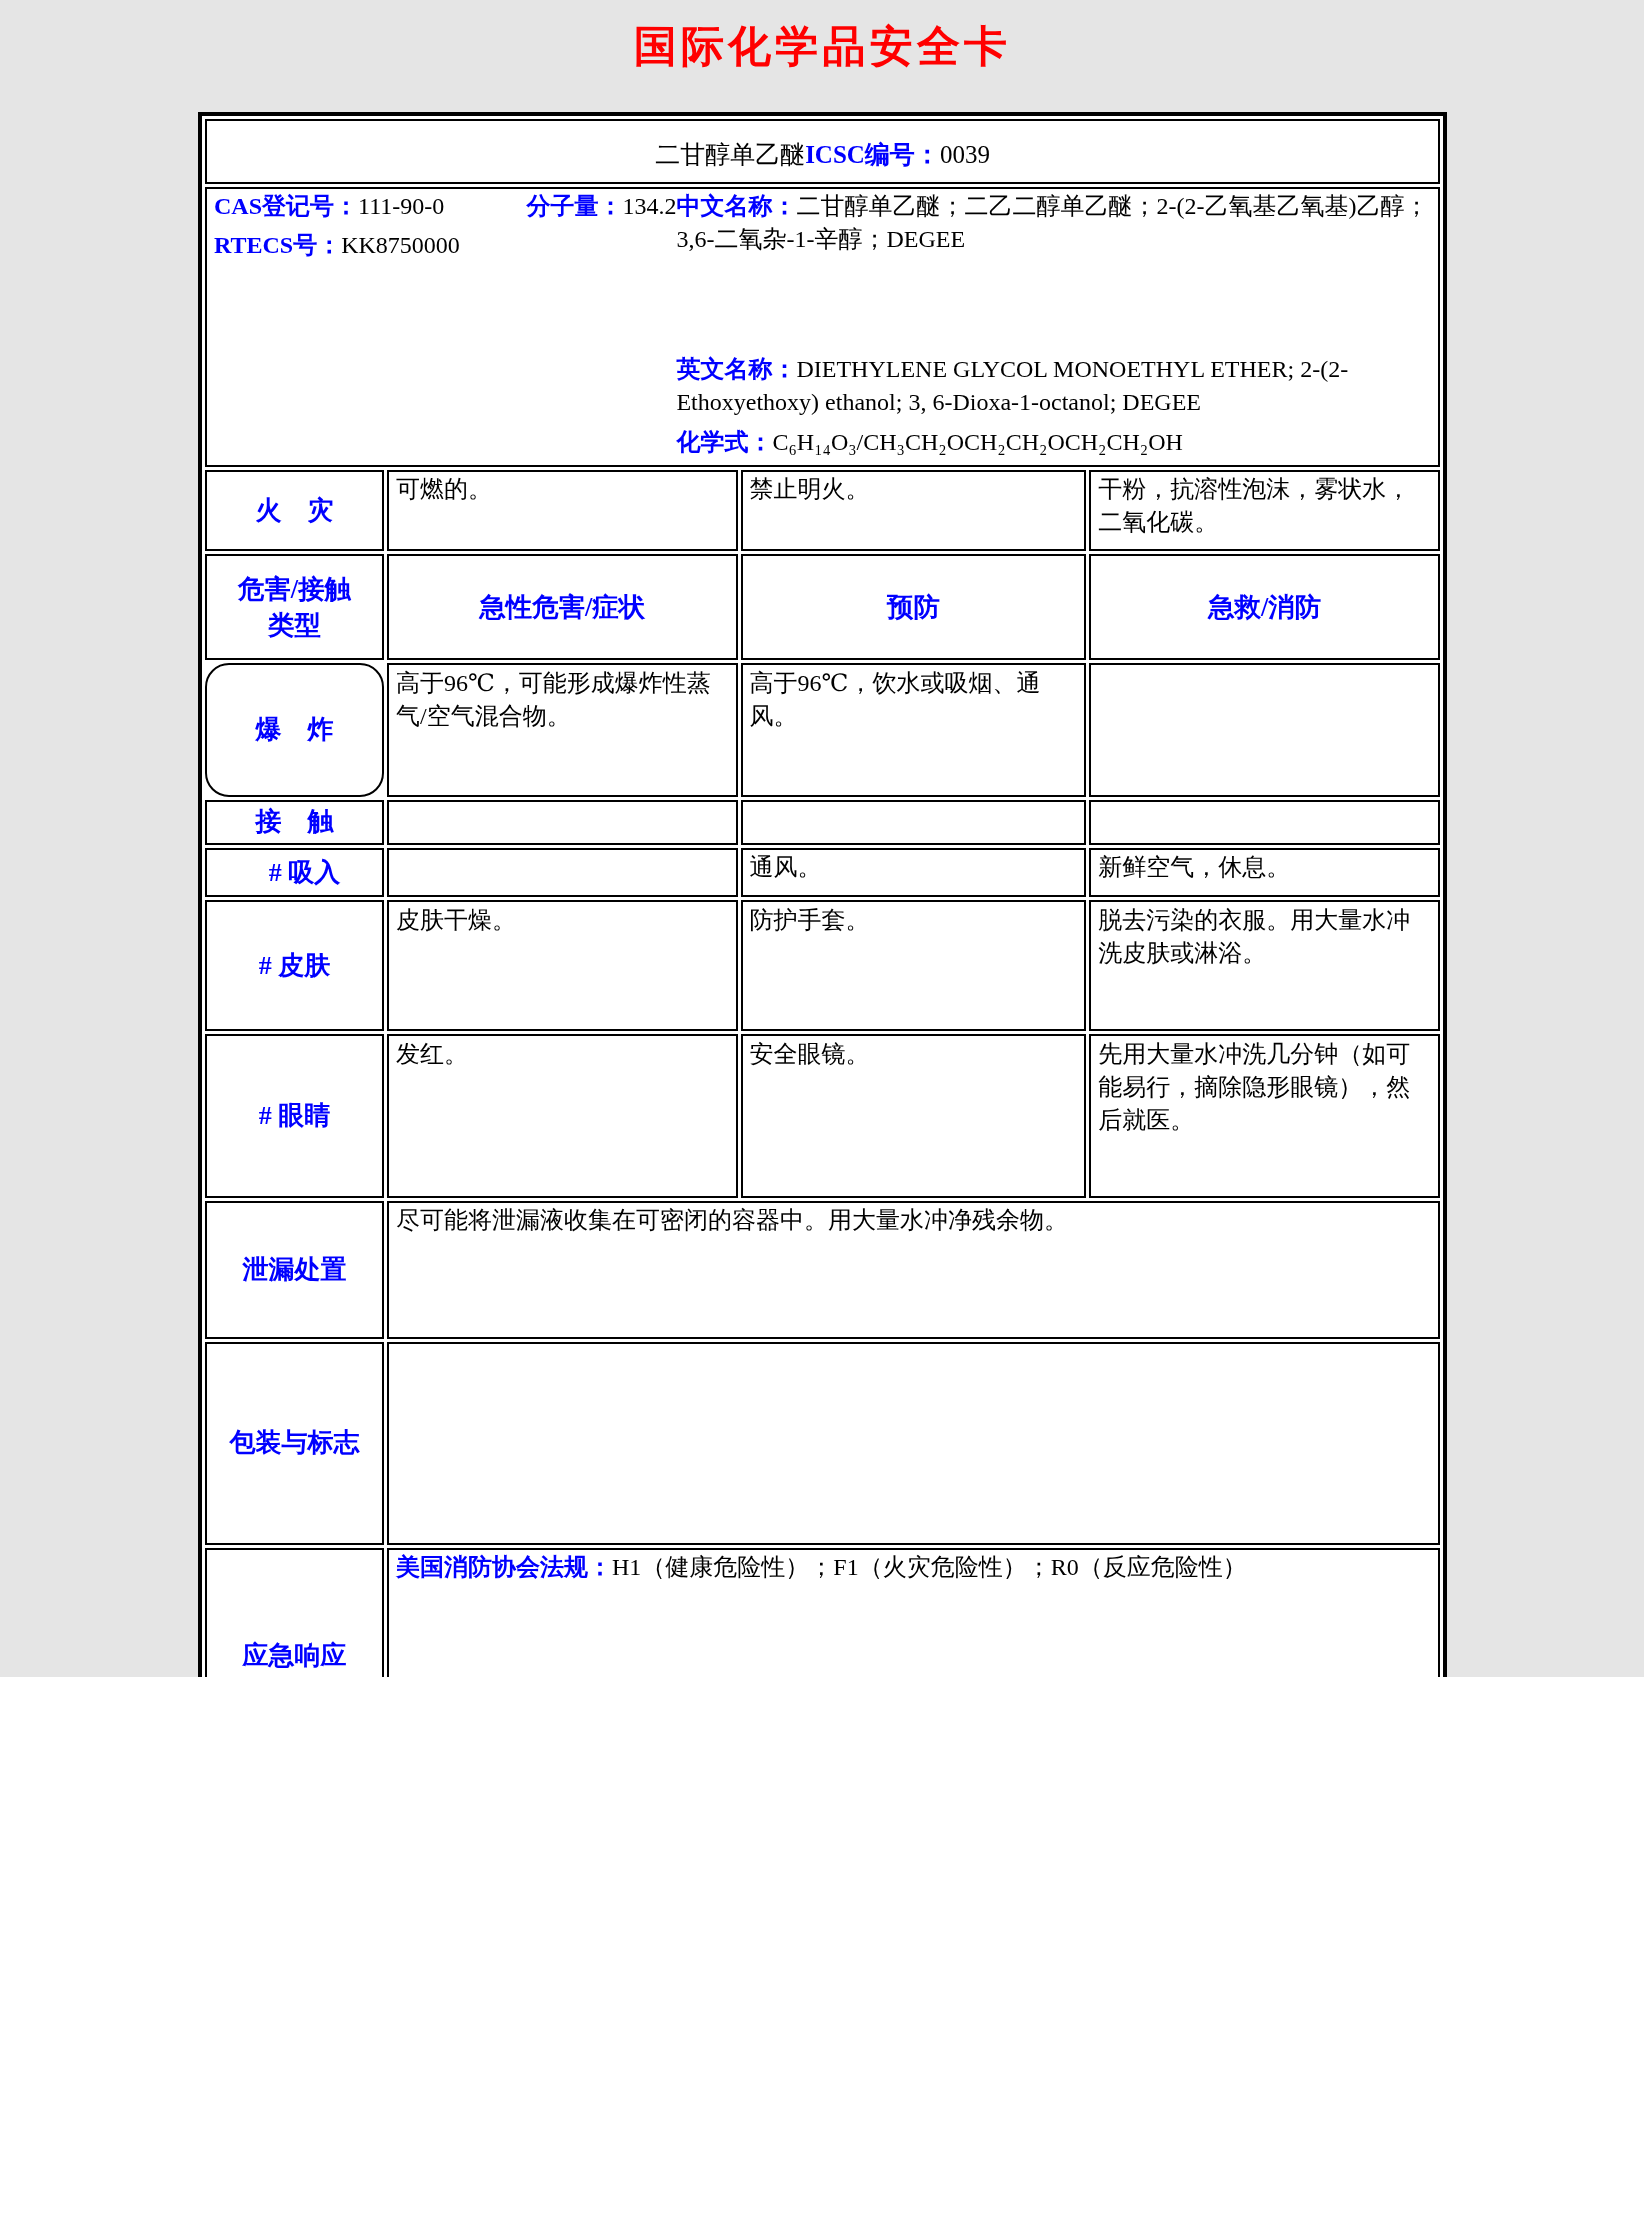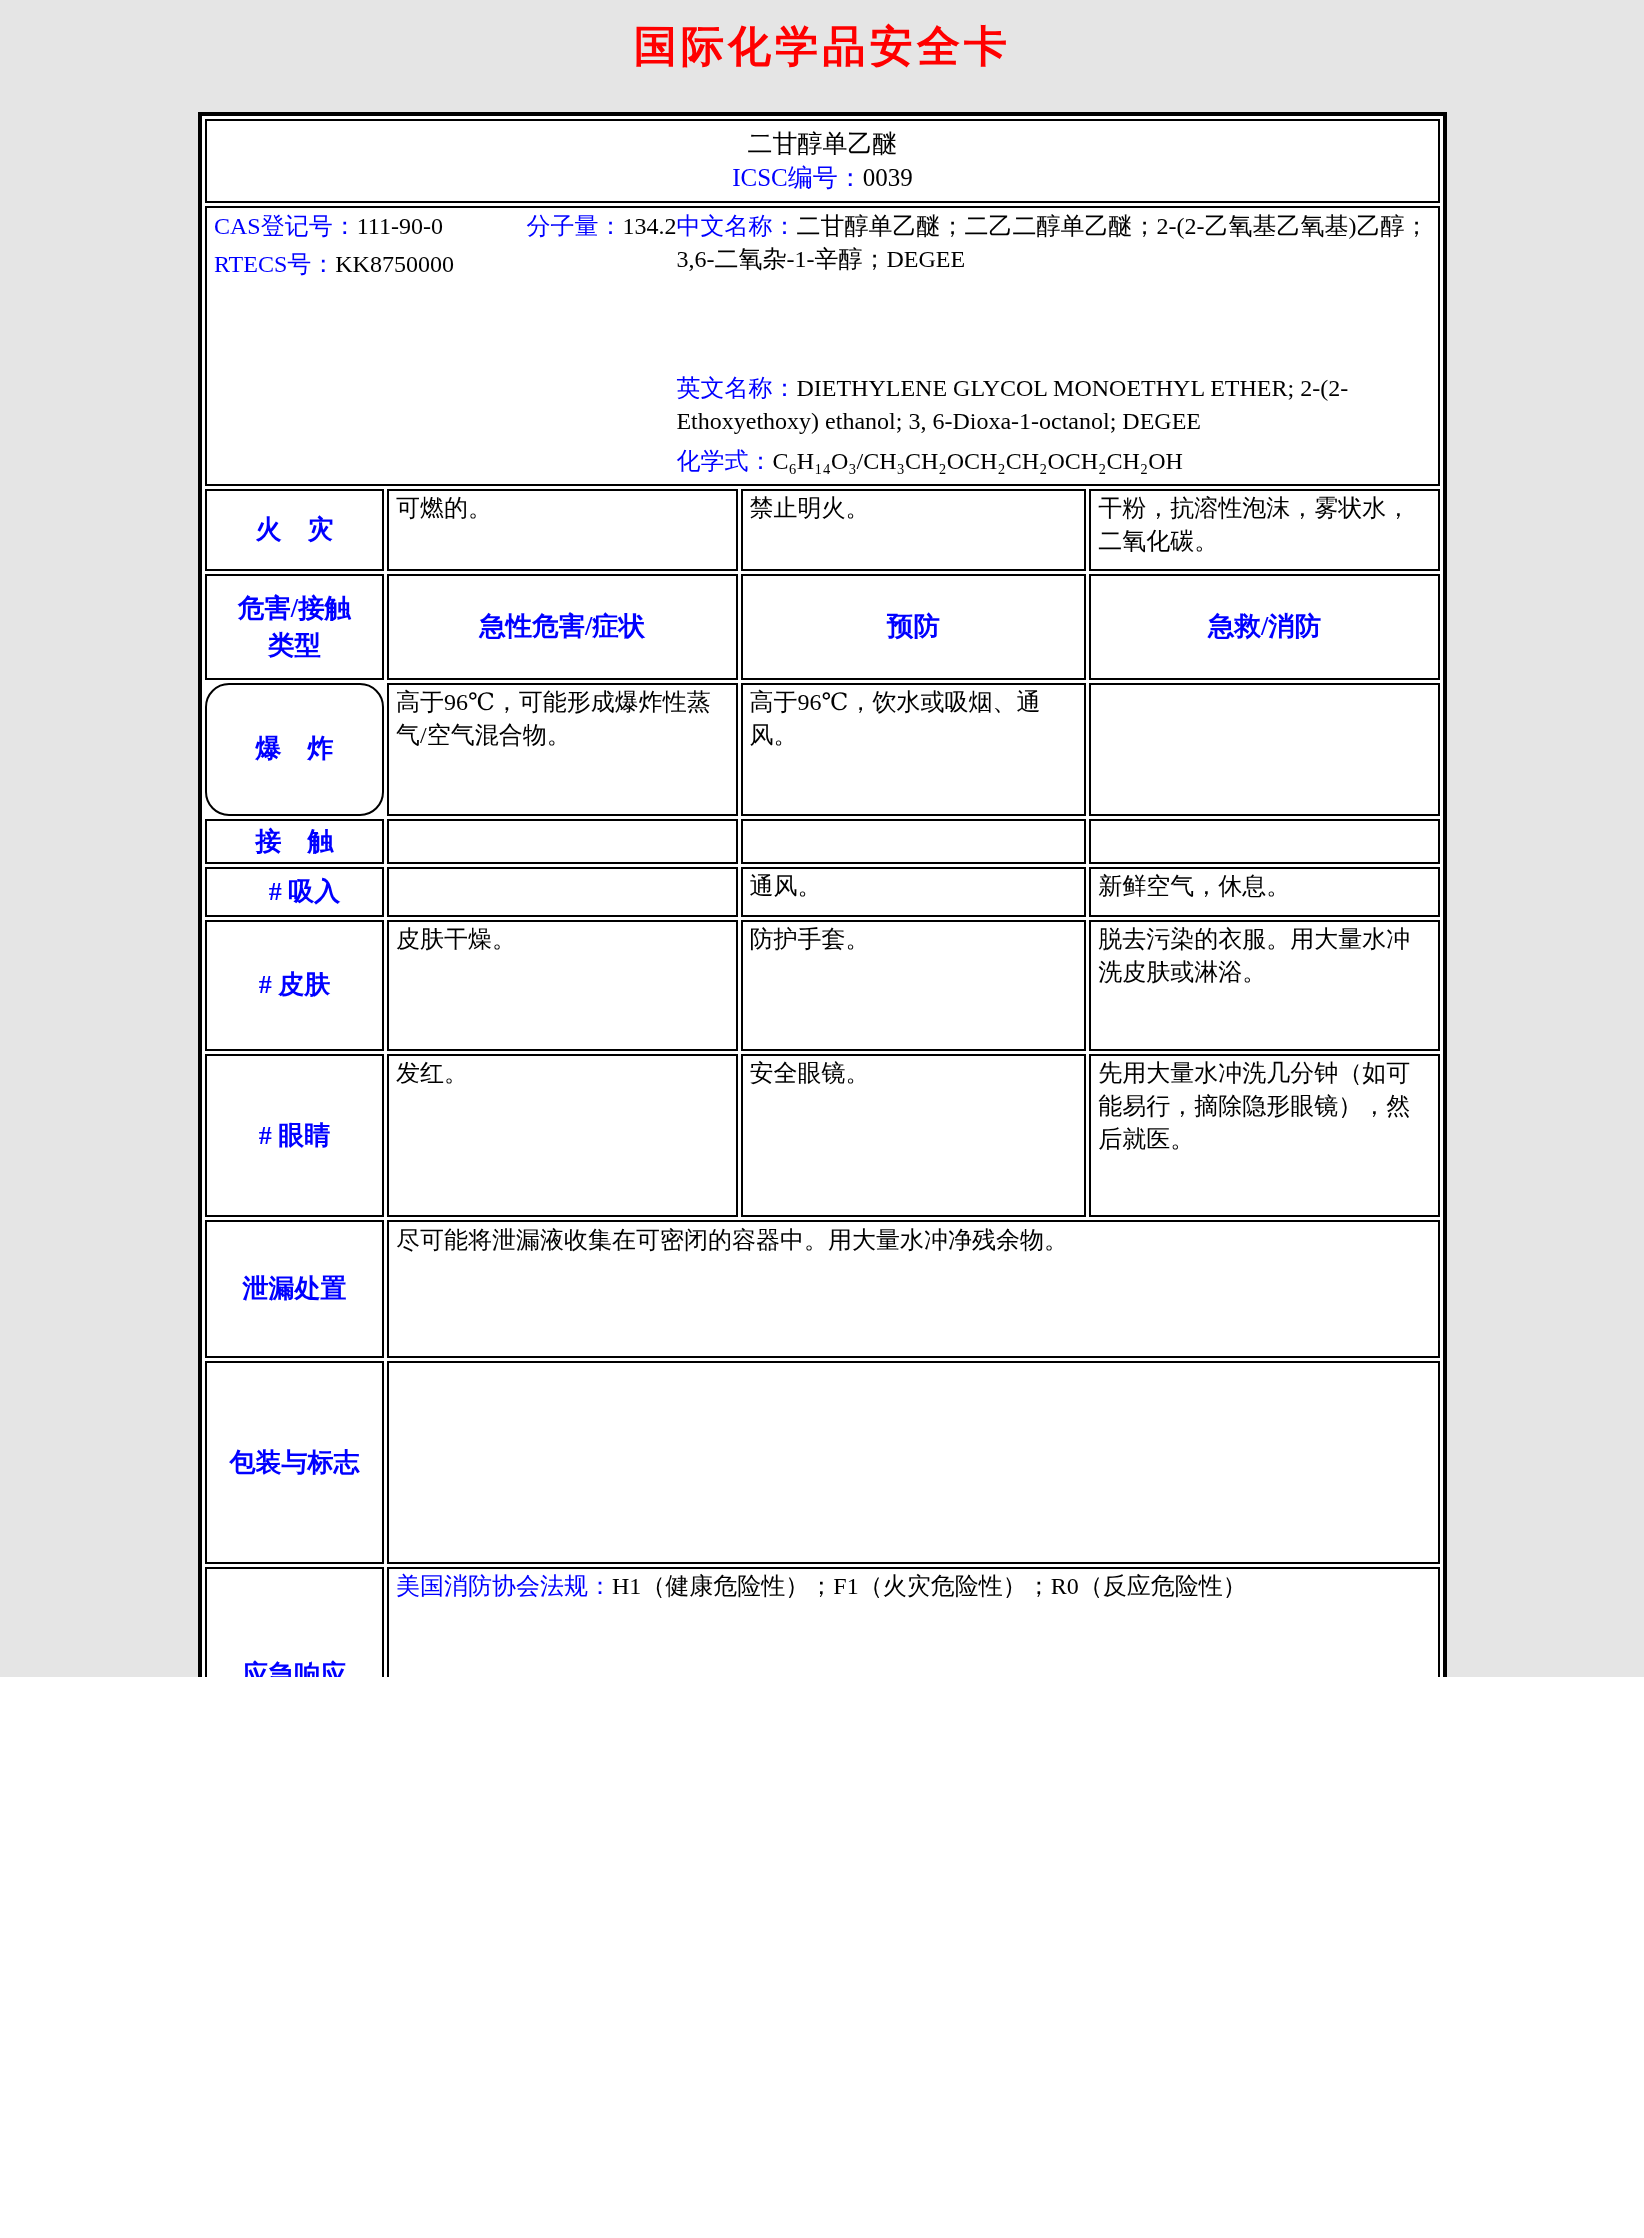--- a/index.html
+++ b/index.html
@@ -48,29 +48,28 @@
     white-space:pre-line;
   }
   td.hdr {
     color:#0000ff;
     font-weight:bold;
     text-align:center;
     vertical-align:middle;
     font-size:26.4px;
     white-space:pre-line;
   }
-  .blue-label { color:#0000ff; font-weight:normal; }
+  .blue-label { color:#0000ff; font-weight:bold; }
   .name-row {
     display:flex;
-    justify-content:flex-start;
+    justify-content:center;
     align-items:center;
     height:100%;
     padding:4.2px 2.8px;
     font-size:25px;
-    flex-direction:column;
   }
   .id-flex { display:flex; height:100%; }
   .id-left {
     width:38%;
     display:flex;
     flex-direction:row;
     justify-content:space-between;
     font-size:24px;
   }
   .id-right {

